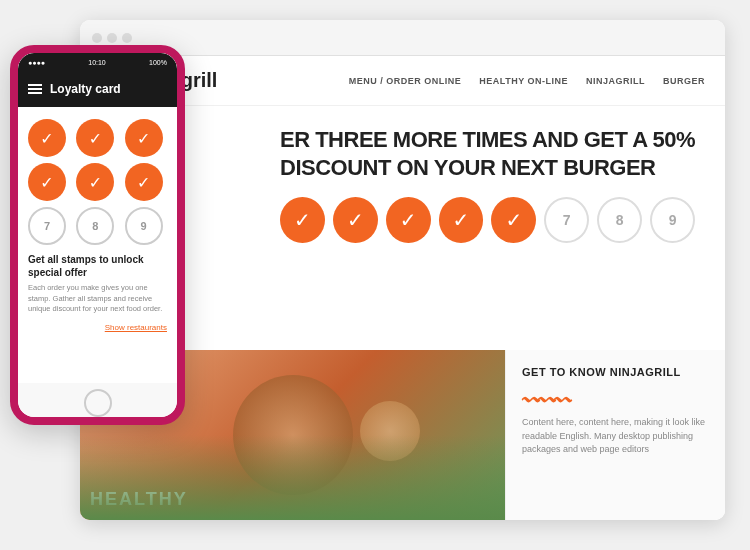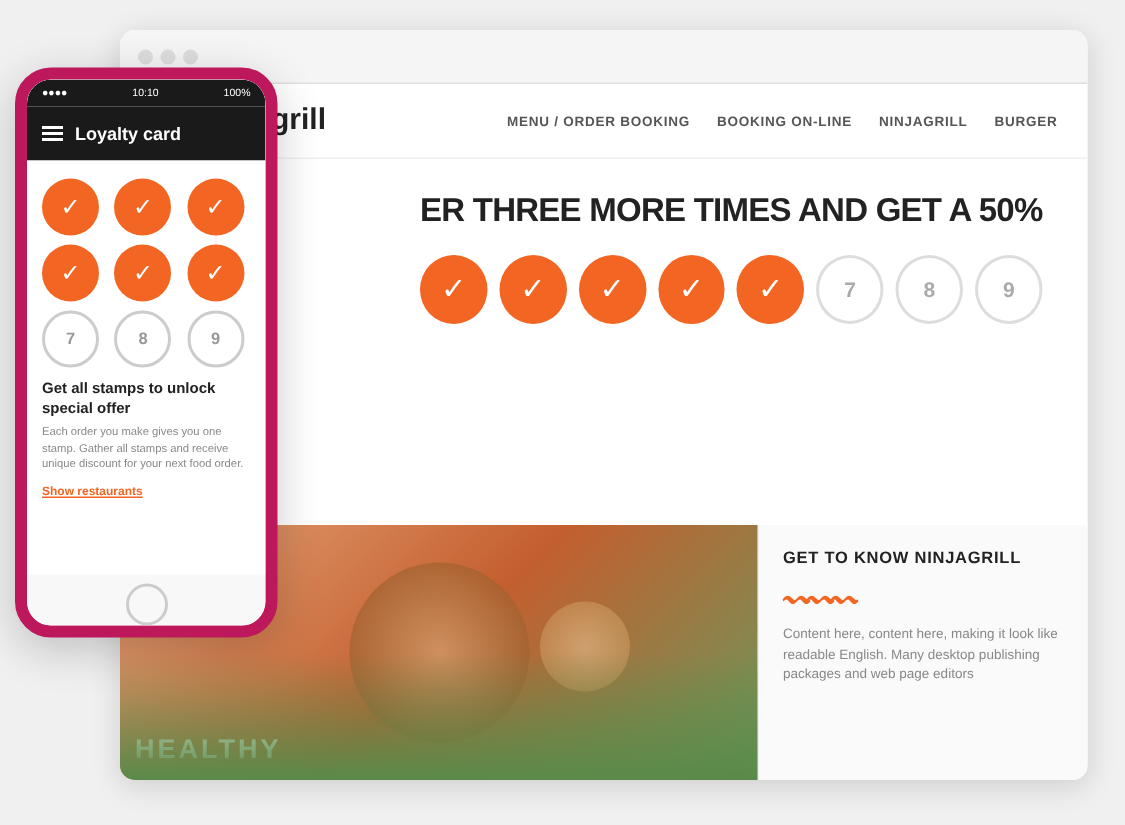--- a/index.html
+++ b/index.html
@@ -313,26 +313,25 @@
     .phone-offer-desc {
       font-size: 7.5px;
       text-align: left;
       color: #888;
       line-height: 1.4;
       margin-bottom: 8px;
     }
 
     .phone-link {
       display: block;
-      text-align: left;
+      text-align: right;
       font-size: 8px;
       color: #f26522;
       text-decoration: underline;
       margin-bottom: 10px;
-      font-weight: bold;
     }
 
     .phone-home-button {
       width: 28px;
       height: 28px;
       border-radius: 50%;
       border: 2px solid #ccc;
       margin: 6px auto 0;
       display: block;
     }
@@ -388,30 +387,31 @@
       <div class="site-nav">
         <div class="site-logo">
           <svg class="logo-icon" viewBox="0 0 28 28">
             <ellipse cx="14" cy="10" rx="8" ry="5" fill="#f26522" opacity="0.9"></ellipse>
             <ellipse cx="14" cy="15" rx="10" ry="4" fill="#f26522" opacity="0.6"></ellipse>
             <ellipse cx="14" cy="19" rx="6" ry="3" fill="#f26522" opacity="0.4"></ellipse>
           </svg>
           <span>ninjagrill</span>
         </div>
         <div class="site-nav-links">
-          <span>MENU / ORDER BOOKING</span>
-          <span>BOOKING ON-LINE</span>
+          <span>MENU / ORDER ONLINE</span>
+          <span>HEALTHY ON-LINE</span>
           <span>NINJAGRILL</span>
           <span>BURGER</span>
         </div>
       </div>
 
       <div class="site-main">
         <div class="site-headline">
           <span>ER THREE MORE TIMES AND GET A 50%</span><br>
+          <span>DISCOUNT ON YOUR NEXT BURGER</span>
         </div>
 
         <div class="stamps-row">
           <div class="stamp-circle stamp-filled">
               <span>✓</span>
             </div>
           <div class="stamp-circle stamp-filled">
               <span>✓</span>
             </div>
           <div class="stamp-circle stamp-filled">

